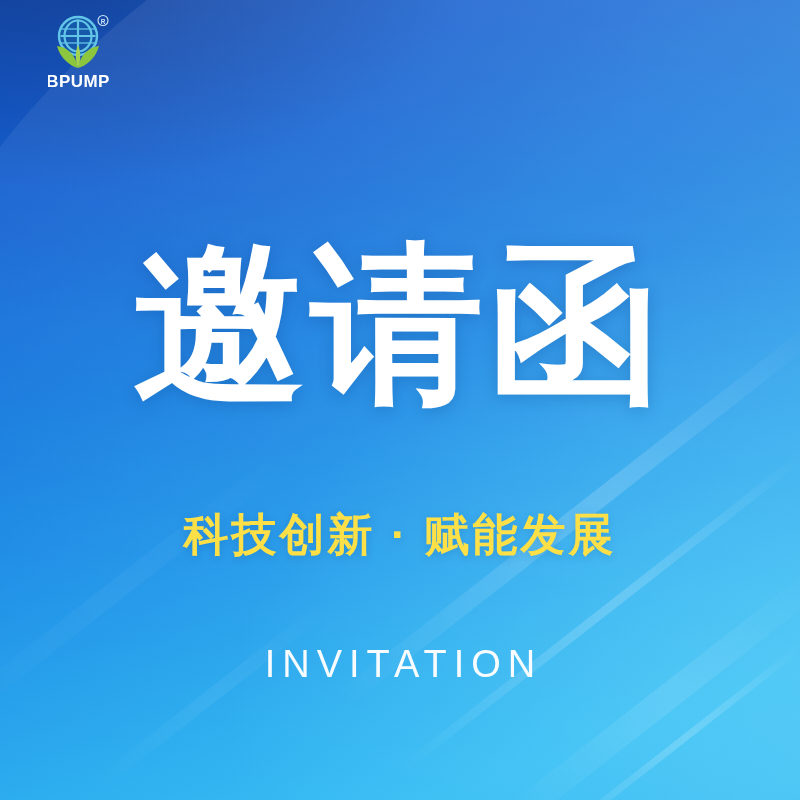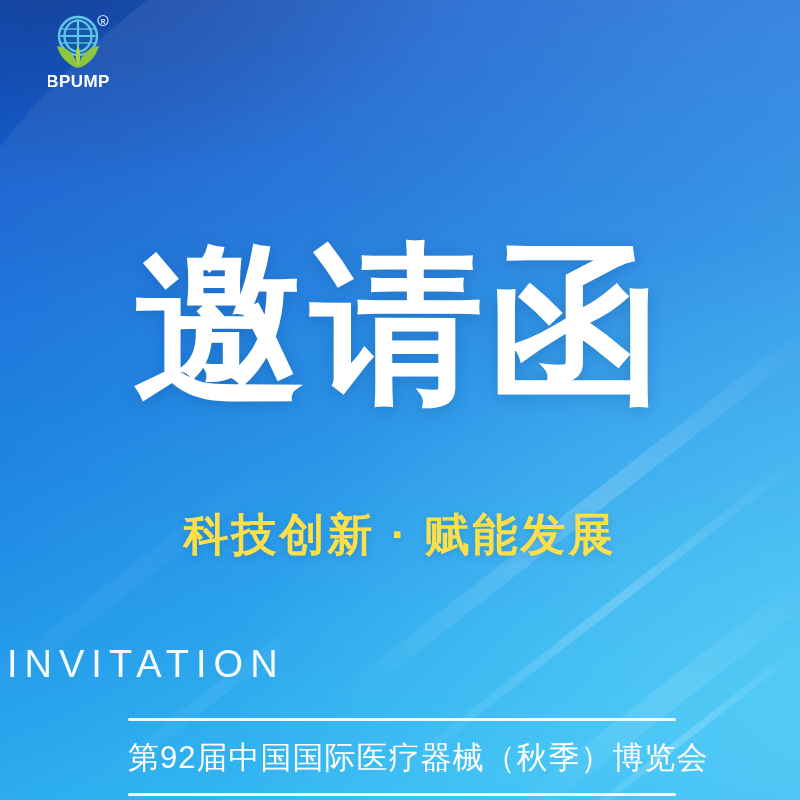--- a/index.html
+++ b/index.html
@@ -191,20 +191,21 @@
     line-height: 1.2;
     white-space: nowrap;
     text-shadow: 0 2px 8px rgba(4,48,120,.18);
   }
 
   .en-title {
     position: absolute;
     left: 0;
     top: 645px;
     width: 800px;
+    text-align: center;
     color: #ffffff;
     font-size: 38px;
     font-weight: 400;
     letter-spacing: 7px;
     line-height: 1;
     text-indent: 7px;
     opacity: .97;
   }
 
   
@@ -283,19 +284,14 @@
   </div>
 
   <div class="center">
     <div class="main-title">邀请函</div>
 
     <div class="subtitle">科技创新 · 赋能发展</div>
 
     <div class="en-title">INVITATION</div>
   </div>
 
-  <div class="footer">
-    <div class="rule"></div>
-    <div class="footer-text">第92届中国国际医疗器械（秋季）博览会</div>
-    <div class="rule rule-bottom"></div>
-  </div>
 
 </div>
 
 </body></html>

